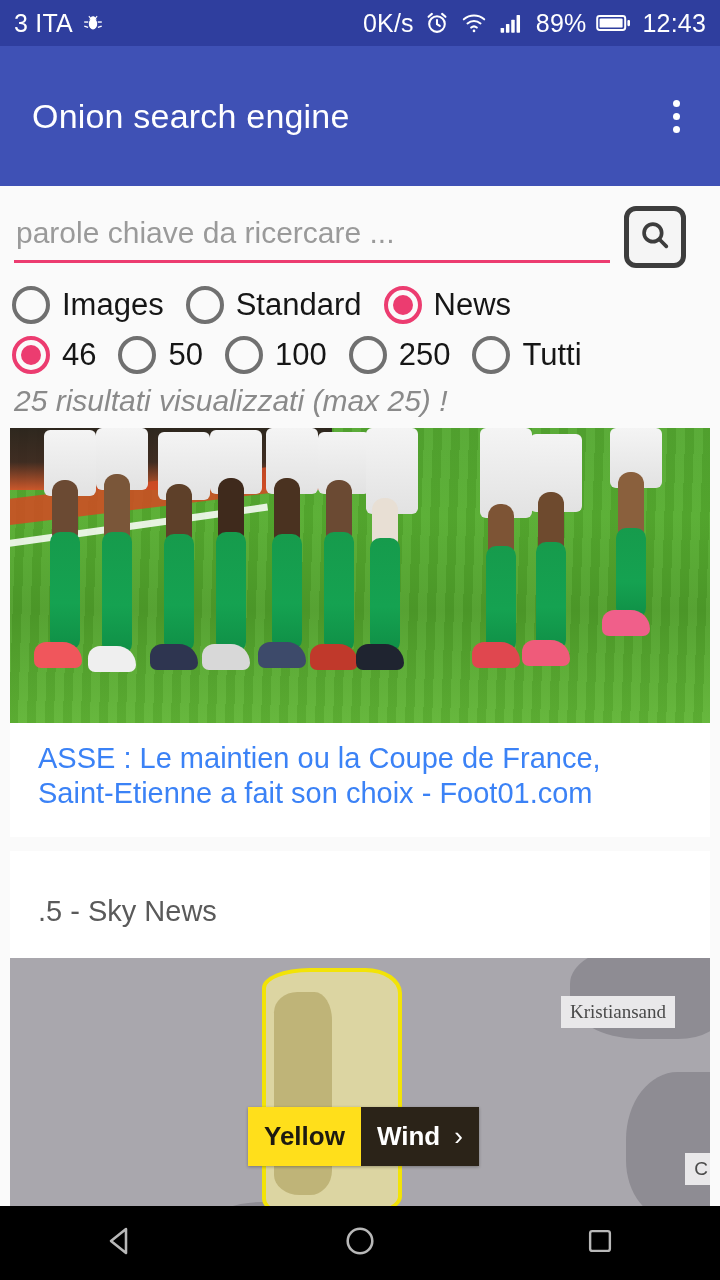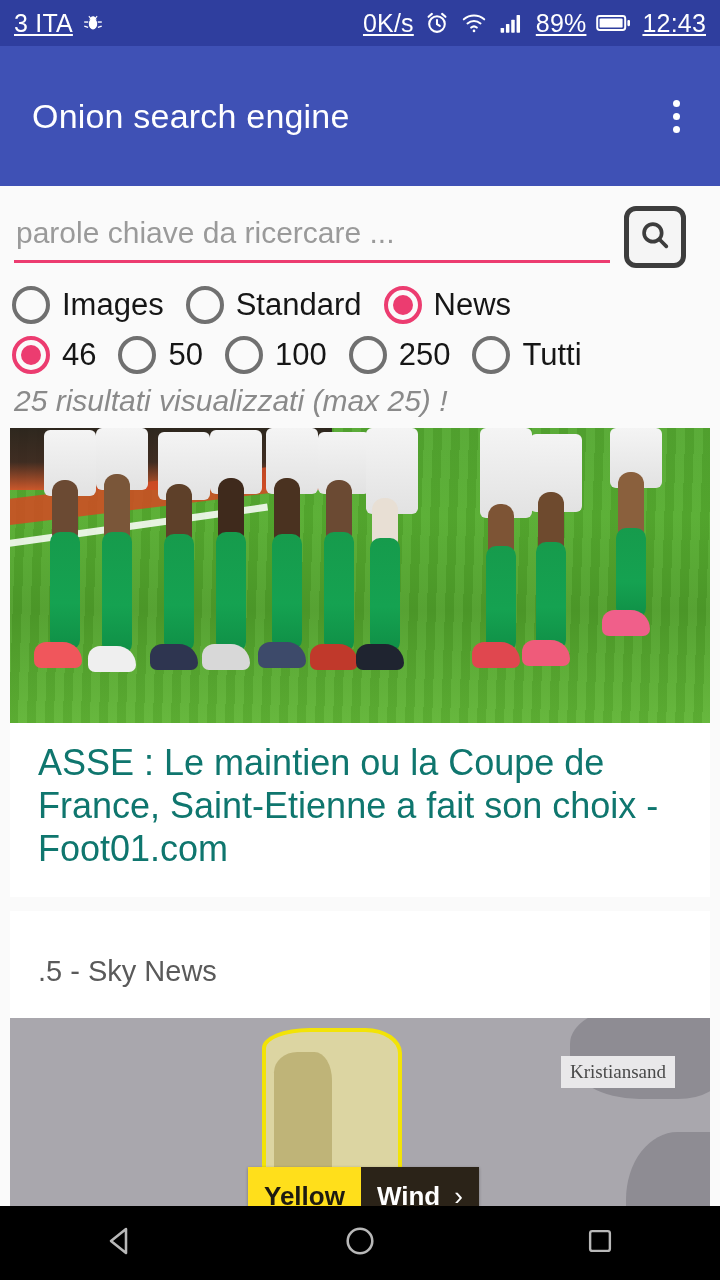--- a/index.html
+++ b/index.html
@@ -7,21 +7,21 @@
     width:720px; height:1280px;
     font-family:"Liberation Sans", sans-serif;
     background:#ffffff; overflow:hidden;
   }
   #app { position:relative; width:720px; height:1280px; background:#fafafa; }
 
   
   .statusbar {
     height:46px; background:#2f3e9e; color:#ffffff;
     display:flex; align-items:center; padding:0 14px;
-    font-size:25px; letter-spacing:.2px;text-decoration:underline;
+    font-size:25px; letter-spacing:.2px;
   }
   .sb-left { display:flex; align-items:center; gap:9px; }
   .sb-right { margin-left:auto; display:flex; align-items:center; gap:10px; }
   .sb-text { font-size:25px; line-height:1; }
   .ico { display:inline-flex; align-items:center; }
 
   
   .appbar {
     height:140px; background:#3f51b5; color:#fff;
     display:flex; align-items:center; padding:0 32px;
@@ -66,21 +66,21 @@
   }
   .rlabel { font-size:31px; color:#161616; margin-left:12px; white-space:nowrap; }
 
   .resultline { padding:4px 14px 10px 14px; font-size:30px; color:#8a8a8a;font-style:italic; }
 
   
   .results { padding:0 10px; }
   .card { background:#ffffff; width:100%; }
   .card + .card { margin-top:14px; }
   .card-title {
-    font-size:36px; color:#0f766e; line-height:1.2;
+    font-size:29px; color:#3b82f6; line-height:1.2;
     padding:18px 28px 26px 28px;
   }
   .card2-title { font-size:29px; color:#5a5a5a; padding:44px 28px 30px 28px; }
 
   
   .photo { width:100%; height:295px; position:relative; overflow:hidden; background:#4aa02c; }
   .pitch {
     position:absolute; inset:0;
     background:
       repeating-linear-gradient(92deg, rgba(255,255,255,.045) 0 9px, rgba(0,0,0,.05) 9px 18px),

